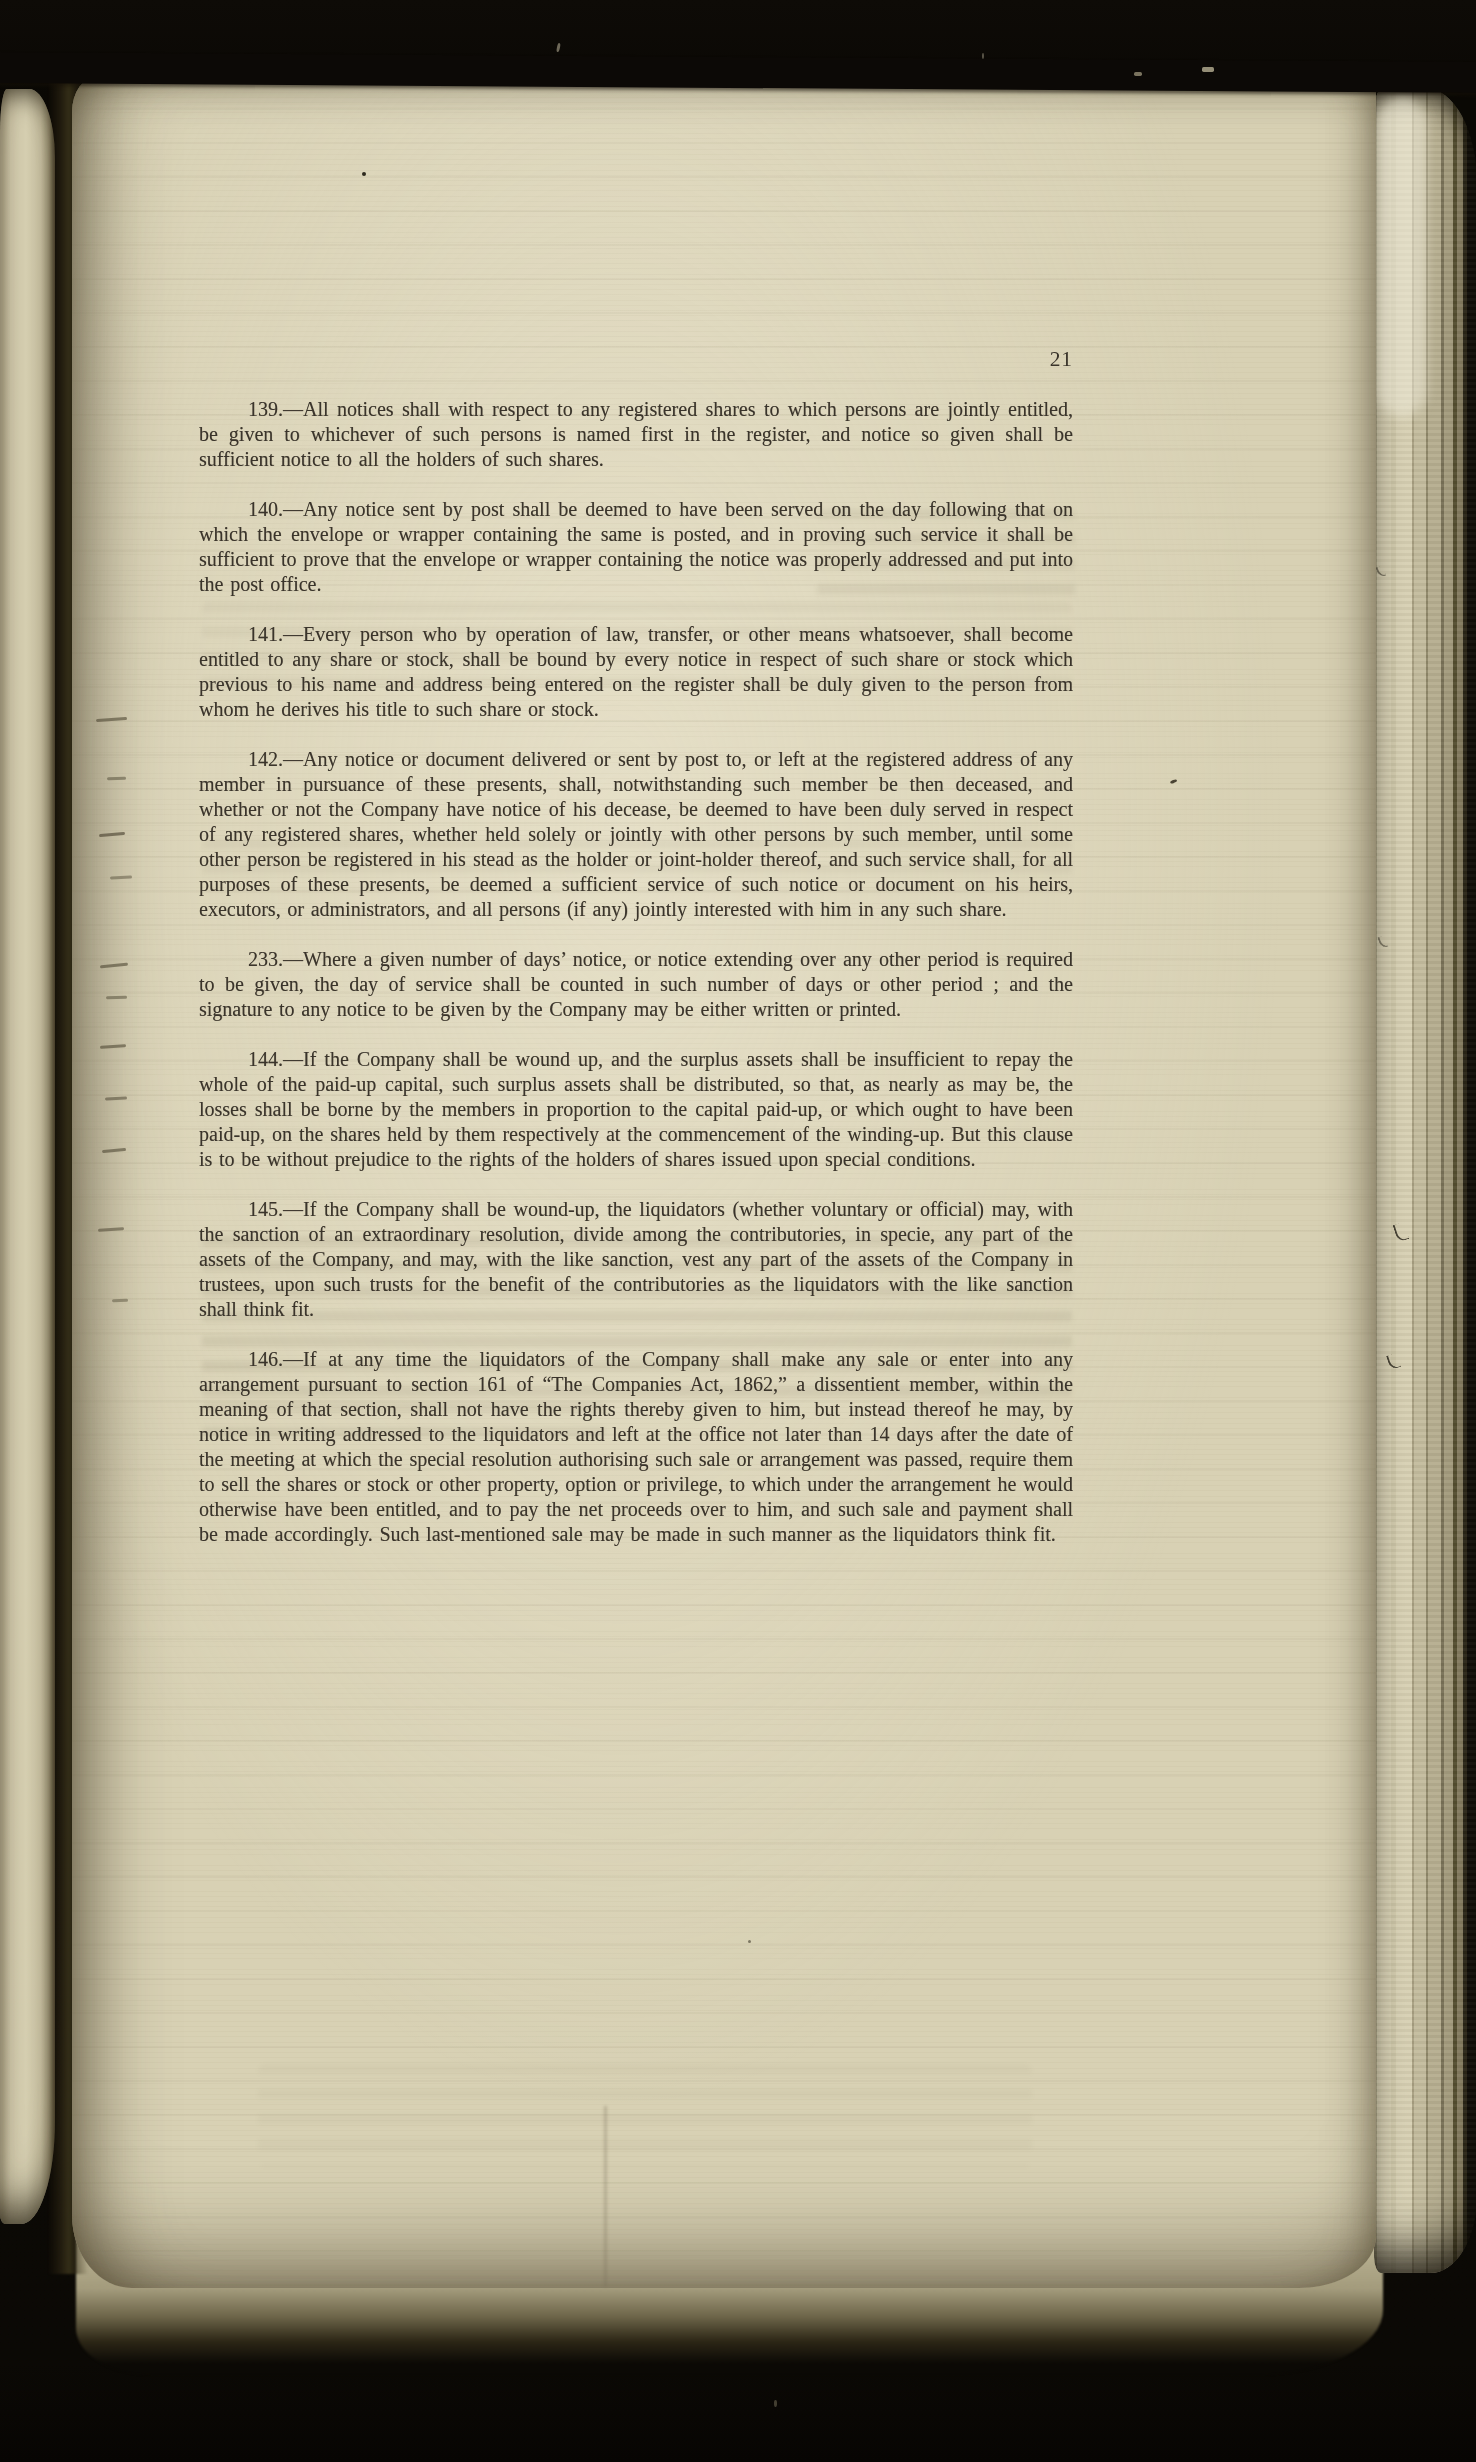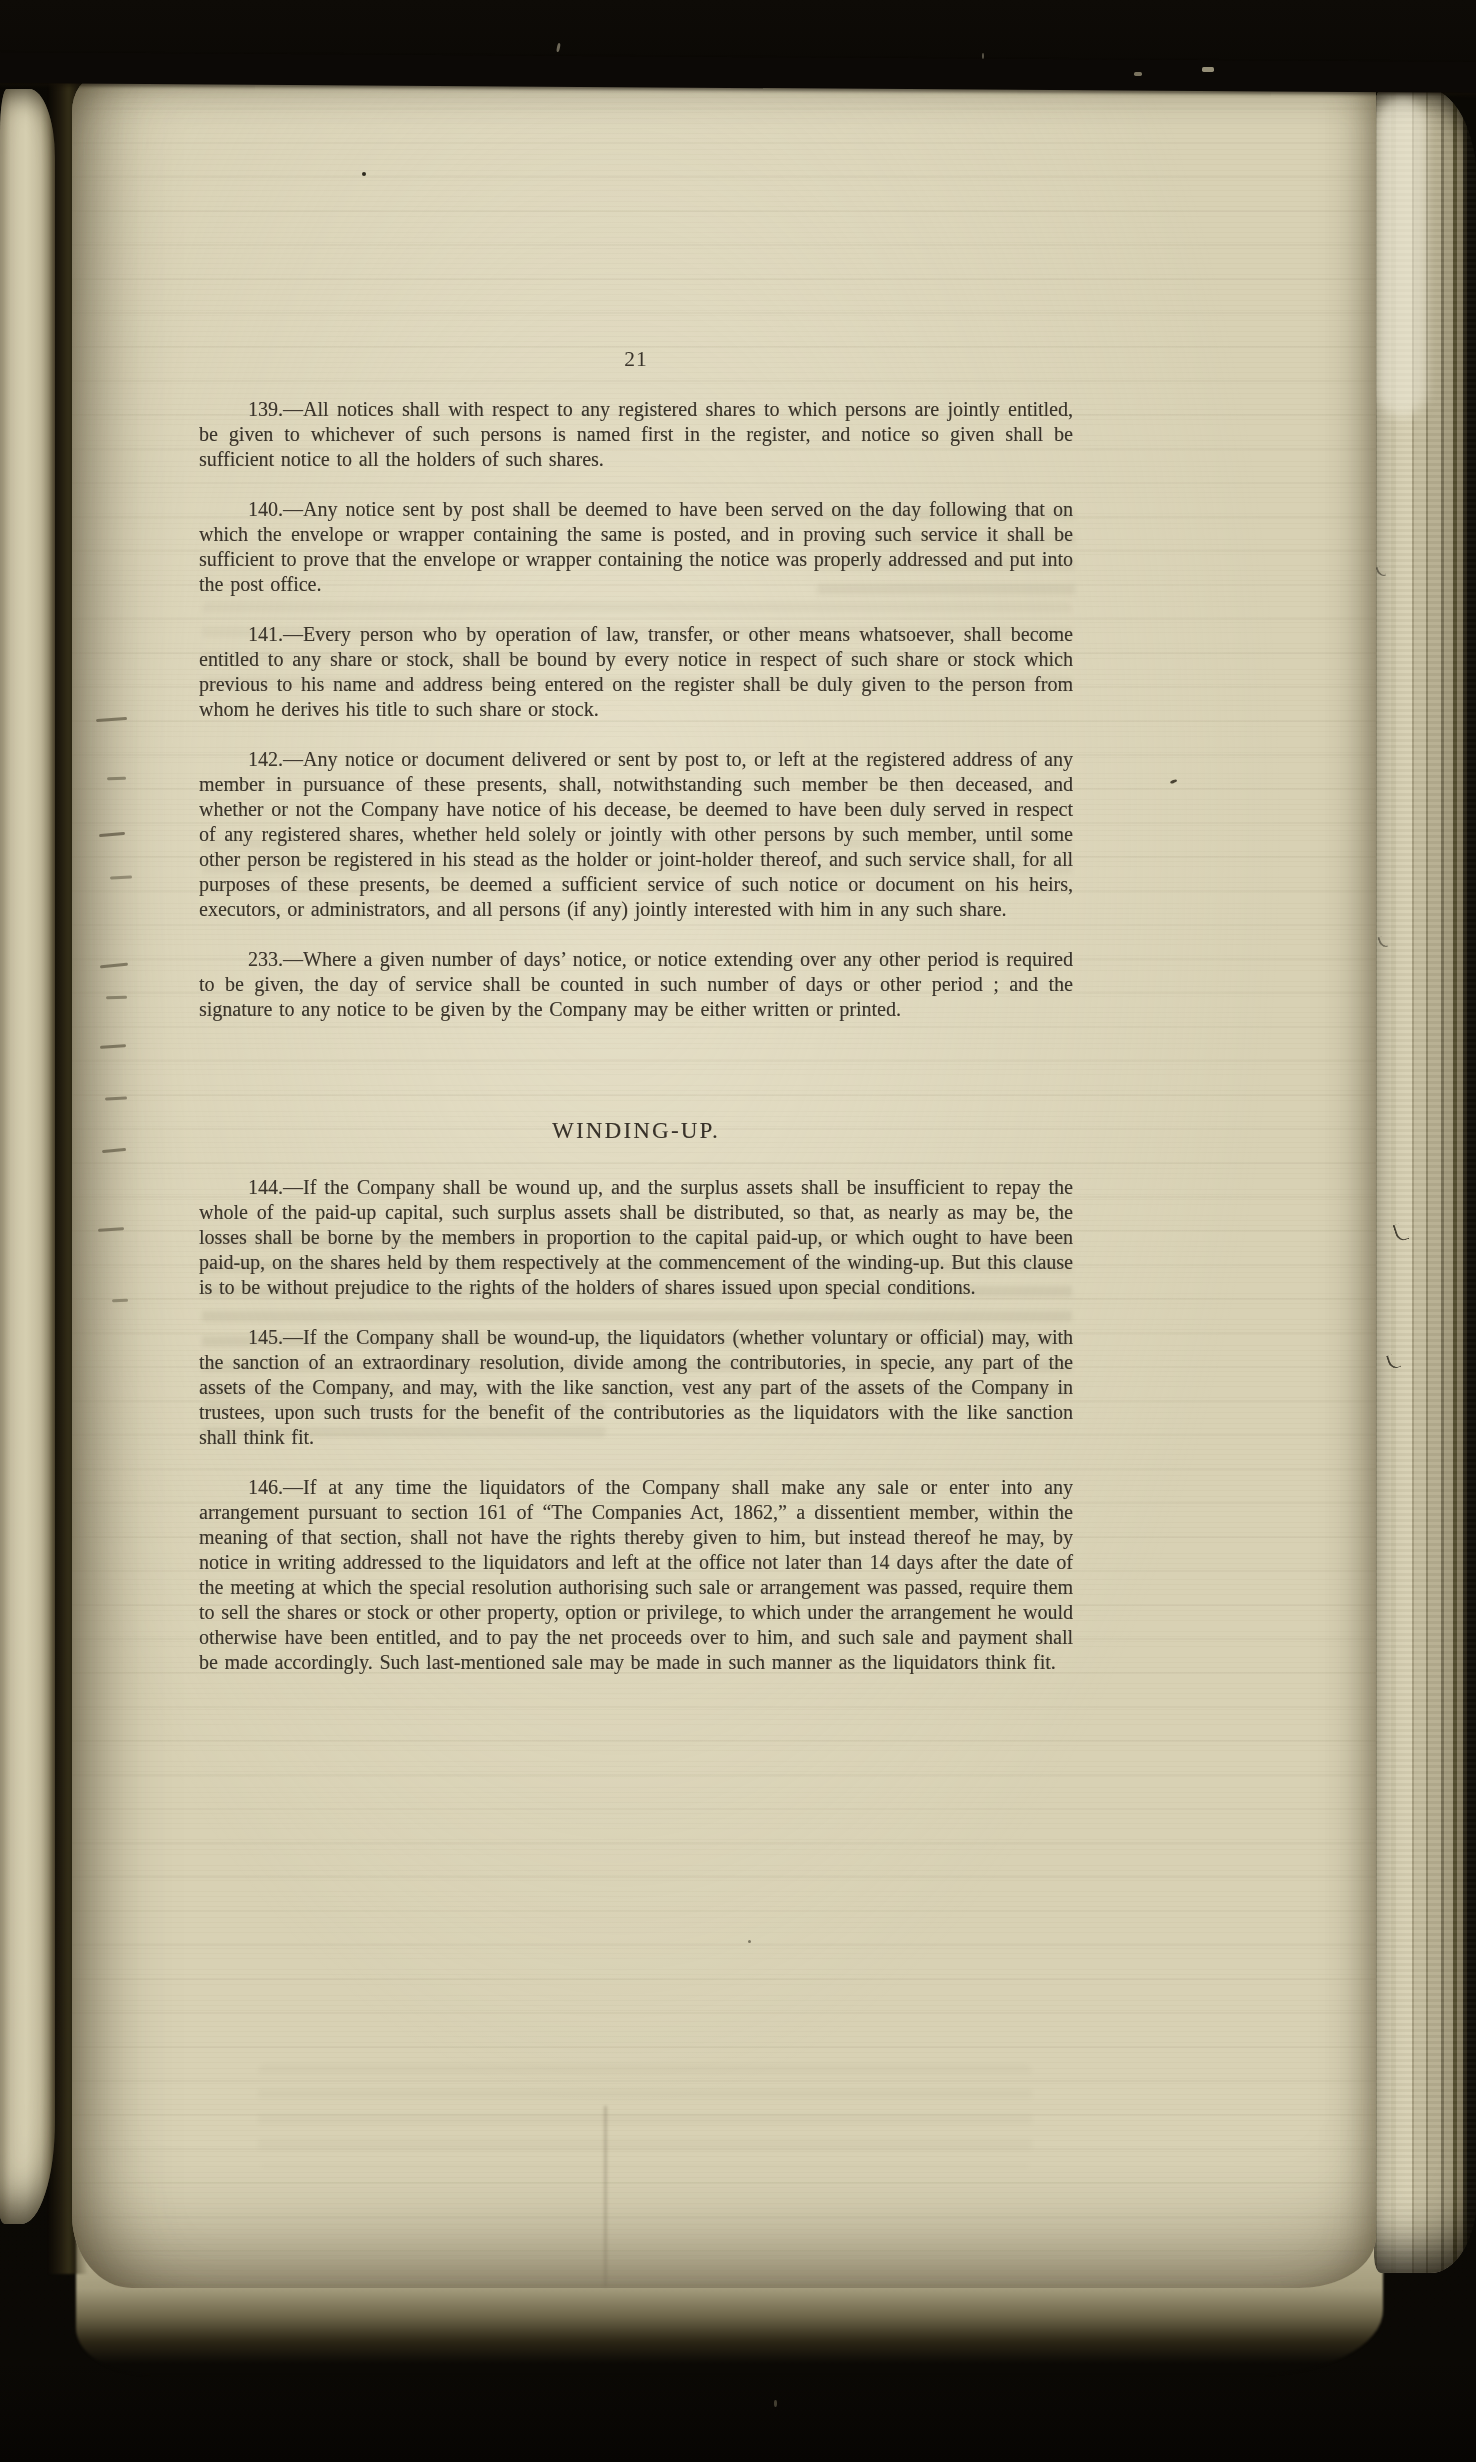--- a/index.html
+++ b/index.html
@@ -35,21 +35,21 @@
   
   .ghost{position:absolute;border-radius:6.9px;filter:blur(2.2px);pointer-events:none;
     background:repeating-linear-gradient(180deg,rgba(126,118,93,.30) 0 9.5px,rgba(126,118,93,.06) 9.5px 13px,rgba(0,0,0,0) 13px 25px);}
 
   
   .mark{position:absolute;background:#4e4734;border-radius:1.7px;pointer-events:none;}
   .speck{position:absolute;border-radius:50%;pointer-events:none;}
   .crease{position:absolute;width:2.6px;background:rgba(120,112,86,.32);filter:blur(1.7px);pointer-events:none;}
 
   
-  .pagenum{text-align:center;font-size:21.5px;line-height:26px;color:#3a342b;letter-spacing:0.9px;}
+  .pagenum{text-align:right;font-size:21.5px;line-height:26px;color:#3a342b;letter-spacing:0.9px;}
   .textblock{position:absolute;left:127px;top:270px;width:874px;color:#3a342b;}
   .textblock p{margin:25px 0 0;font-size:20px;line-height:25px;text-align:justify;
     text-indent:49px;word-spacing:1.7px;text-shadow:0.3px 0.3px 0.5px rgba(56,48,38,.35);}
   .heading{margin:96px 0 31px;font-size:23px;font-weight:400;text-align:center;
     letter-spacing:2.2px;color:#38322a;text-shadow:0.3px 0.3px 0.5px rgba(56,48,38,.35);}
 
   
   .stack{position:absolute;left:1374px;top:88px;width:103px;height:2185px;
     background:
       repeating-linear-gradient(180deg,rgba(255,255,255,.04) 0 2.6px,rgba(0,0,0,.04) 2.6px 6px),
@@ -118,21 +118,20 @@
     <div class="speck" style="left:847px;top:581px;width:3.4px;height:3.4px;background:#56503e;opacity:.6;"></div>
     <div class="crease" style="left:532px;top:2030px;height:181px;"></div>
 
     <div class="textblock">
       <div class="pagenum">21</div>
       <p>139.—All notices shall with respect to any registered shares to which persons are jointly entitled, be given to whichever of such persons is named first in the register, and notice so given shall be sufficient notice to all the holders of such shares.</p>
       <p>140.—Any notice sent by post shall be deemed to have been served on the day following that on which the envelope or wrapper containing the same is posted, and in proving such service it shall be sufficient to prove that the envelope or wrapper containing the notice was properly addressed and put into the post office.</p>
       <p>141.—Every person who by operation of law, transfer, or other means whatsoever, shall become entitled to any share or stock, shall be bound by every notice in respect of such share or stock which previous to his name and address being entered on the register shall be duly given to the person from whom he derives his title to such share or stock.</p>
       <p>142.—Any notice or document delivered or sent by post to, or left at the registered address of any member in pursuance of these presents, shall, notwithstanding such member be then deceased, and whether or not the Company have notice of his decease, be deemed to have been duly served in respect of any registered shares, whether held solely or jointly with other persons by such member, until some other person be registered in his stead as the holder or joint-holder thereof, and such service shall, for all purposes of these presents, be deemed a sufficient service of such notice or document on his heirs, executors, or administrators, and all persons (if any) jointly interested with him in any such share.</p>
       <p>233.—Where a given number of days’ notice, or notice extending over any other period is required to be given, the day of service shall be counted in such number of days or other period ; and the signature to any notice to be given by the Company may be either written or printed.</p>
-      <h2 class="heading">WINDING-UP.</h2>
       <p>144.—If the Company shall be wound up, and the surplus assets shall be insufficient to repay the whole of the paid-up capital, such surplus assets shall be distributed, so that, as nearly as may be, the losses shall be borne by the members in proportion to the capital paid-up, or which ought to have been paid-up, on the shares held by them respectively at the commencement of the winding-up.  But this clause is to be without prejudice to the rights of the holders of shares issued upon special conditions.</p>
       <p>145.—If the Company shall be wound-up, the liquidators (whether voluntary or official) may, with the sanction of an extraordinary resolution, divide among the contributories, in specie, any part of the assets of the Company, and may, with the like sanction, vest any part of the assets of the Company in trustees, upon such trusts for the benefit of the contributories as the liquidators with the like sanction shall think fit.</p>
       <p>146.—If at any time the liquidators of the Company shall make any sale or enter into any arrangement pursuant to section 161 of “The Companies Act, 1862,” a dissentient member, within the meaning of that section, shall not have the rights thereby given to him, but instead thereof he may, by notice in writing addressed to the liquidators and left at the office not later than 14 days after the date of the meeting at which the special resolution authorising such sale or arrangement was passed, require them to sell the shares or stock or other property, option or privilege, to which under the arrangement he would otherwise have been entitled, and to pay the net proceeds over to him, and such sale and payment shall be made accordingly.  Such last-mentioned sale may be made in such manner as the liquidators think fit.</p>
     </div>
   </div>
 
   <div class="top-wedge"></div>
 
   <div class="speck" style="left:557px;top:43px;width:2.6px;height:8.6px;background:#cfc8ac;opacity:.5;transform:rotate(12deg);"></div>
   <div class="speck" style="left:982px;top:53px;width:1.7px;height:6px;background:#cfc8ac;opacity:.4;"></div>

